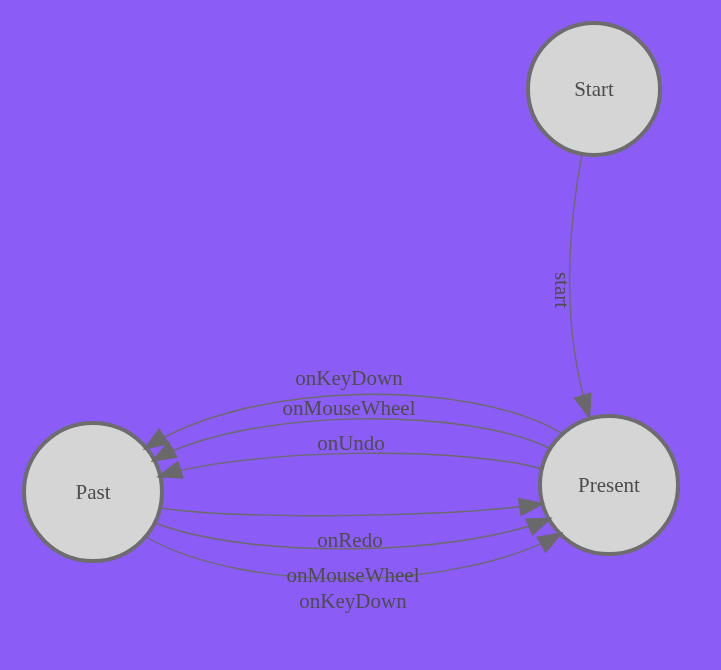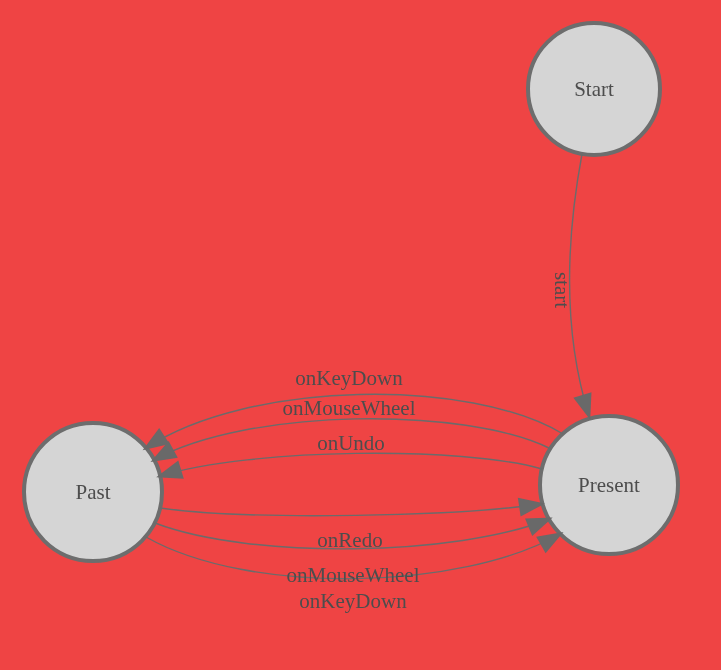--- a/index.html
+++ b/index.html
@@ -3,21 +3,21 @@
 <meta charset="utf-8">
 <style>
   html, body {
     margin: 0;
     padding: 0;
     background: #ffffff;
   }
   .canvas-wrap {
     width: 721px;
     height: 670px;
-    background: #ef4444;
+    background: #8b5cf6;
     overflow: hidden;
   }
   svg { display: block; }
   .state-circle {
     fill: #d5d5d5;
     stroke: #6d6d6d;
     stroke-width: 4;
   }
   .edge-path {
     fill: none;

